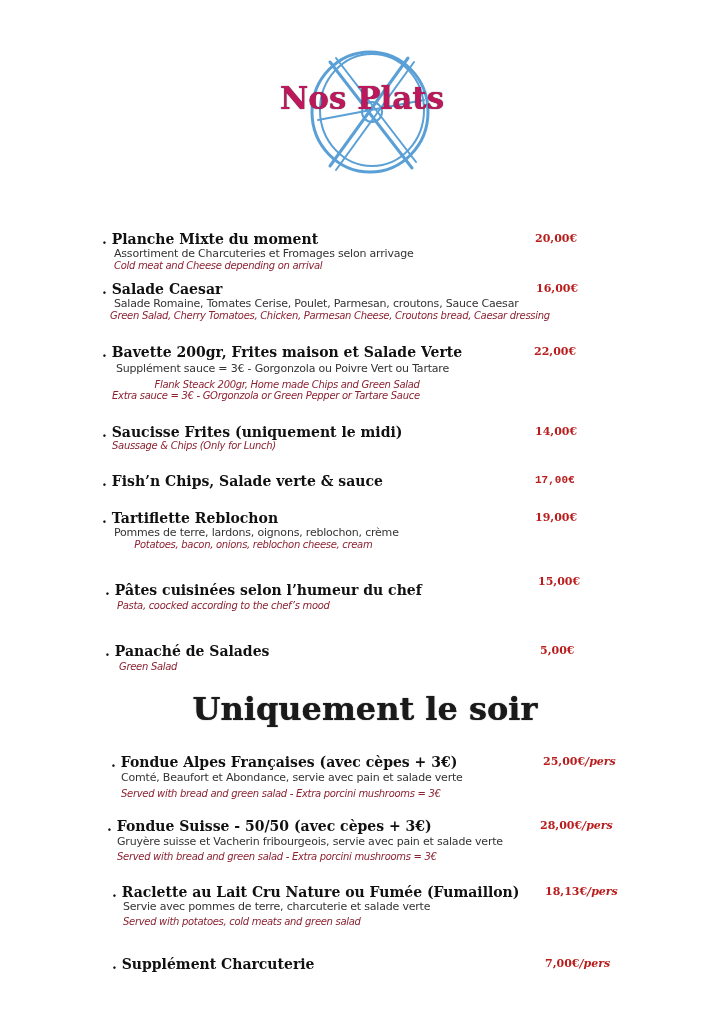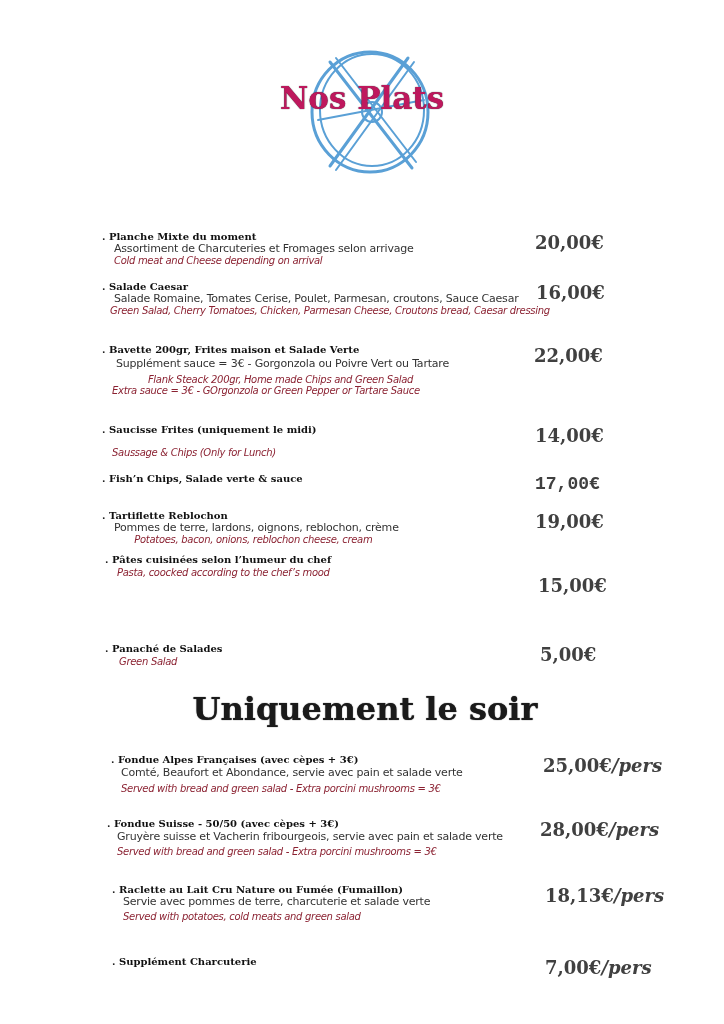--- a/index.html
+++ b/index.html
@@ -6,22 +6,22 @@
     body { width: 724px; height: 1024px; position: relative; overflow: hidden; }
     .page { position: absolute; inset: 0; }
     .logo { position: absolute; left: 300px; top: 40px; width: 140px; height: 140px; }
     .title { position: absolute; left: 0; width: 724px; text-align: center; top: 80px;
              font-family: "DejaVu Serif", serif; font-weight: bold; font-size: 31px; color: #be185d;
              letter-spacing: 0px; text-shadow: 0 0 1px #1a1a1a; }
     .soir-title { position: absolute; left: 0; width: 730px; text-align: center; top: 690px;
              font-family: "DejaVu Serif", serif; font-weight: bold; font-size: 32px; color: #1a1a1a;
              text-shadow: 0 0 1px #1a1a1a; }
     .item { position: absolute; }
-    .name { font-family: "DejaVu Serif", serif; font-weight: bold; font-size: 10px; color: #111; white-space: nowrap; }
-    .price { position: absolute; font-family: "DejaVu Serif", serif; font-weight: bold; font-size: 18px; color: #404040; white-space: nowrap; }
+    .name { font-family: "DejaVu Serif", serif; font-weight: bold; font-size: 14px; color: #111; white-space: nowrap; }
+    .price { position: absolute; font-family: "DejaVu Serif", serif; font-weight: bold; font-size: 11px; color: #b91c1c; white-space: nowrap; }
     .price i { font-style: italic; }
     .fr { font-family: "DejaVu Sans", sans-serif; font-size: 11px; color: #333; white-space: nowrap; letter-spacing: -0.2px; }
     .en { font-family: "DejaVu Sans", sans-serif; font-style: italic; font-size: 10px; color: #8b2232; white-space: nowrap; letter-spacing: -0.3px; }
   </style>
 </head>
 <body>
 
 <div class="page">
 
   <svg class="logo" viewBox="0 0 140 140">
@@ -55,37 +55,37 @@
   <div class="item" style="left:102px; top:344px;">
     <div class="name">. Bavette 200gr, Frites maison et Salade Verte</div>
     <div class="fr" style="margin-left:14px; margin-top:2px;">Supplément sauce = 3€ - Gorgonzola ou Poivre Vert ou Tartare</div>
     <div class="en" style="margin-left:10px; margin-top:4px;text-align:center;">Flank Steack 200gr, Home made Chips and Green Salad</div>
     <div class="en" style="margin-left:10px;">Extra sauce = 3€ - GOrgonzola or Green Pepper or Tartare Sauce</div>
   </div>
   <div class="price" style="left:534px; top:345px;">22,00€</div>
 
   <div class="item" style="left:102px; top:424px;">
     <div class="name">. Saucisse Frites (uniquement le midi)</div>
-    <div class="en" style="margin-left:10px;margin-top:12px;">Saussage &amp; Chips (Only for Lunch)</div>
+    <div class="en" style="margin-left:10px;">Saussage &amp; Chips (Only for Lunch)</div>
   </div>
   <div class="price" style="left:535px; top:425px;">14,00€</div>
 
   <div class="item" style="left:102px; top:473px;">
     <div class="name">. Fish’n Chips, Salade verte &amp; sauce</div>
   </div>
   <div class="price" style="left:535px; top:474px;font-family:Liberation Mono, monospace;">17,00€</div>
 
   <div class="item" style="left:102px; top:510px;">
     <div class="name">. Tartiflette Reblochon</div>
     <div class="fr" style="margin-left:12px;">Pommes de terre, lardons, oignons, reblochon, crème</div>
     <div class="en" style="margin-left:6px;text-align:center;">Potatoes, bacon, onions, reblochon cheese, cream</div>
   </div>
   <div class="price" style="left:535px; top:511px;">19,00€</div>
 
-  <div class="item" style="left:105px; top:554px;">
+  <div class="item" style="left:105px; top:582px;">
     <div class="name">. Pâtes cuisinées selon l’humeur du chef</div>
     <div class="en" style="margin-left:12px; margin-top:2px;">Pasta, coocked according to the chef’s mood</div>
   </div>
   <div class="price" style="left:538px; top:575px;">15,00€</div>
 
   <div class="item" style="left:105px; top:643px;">
     <div class="name">. Panaché de Salades</div>
     <div class="en" style="margin-left:14px; margin-top:2px;">Green Salad</div>
   </div>
   <div class="price" style="left:540px; top:644px;">5,00€</div>

